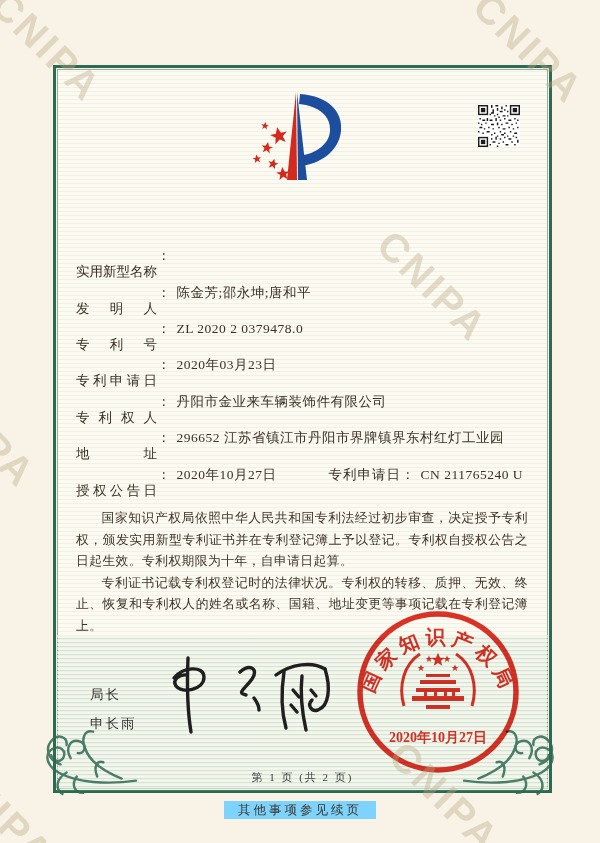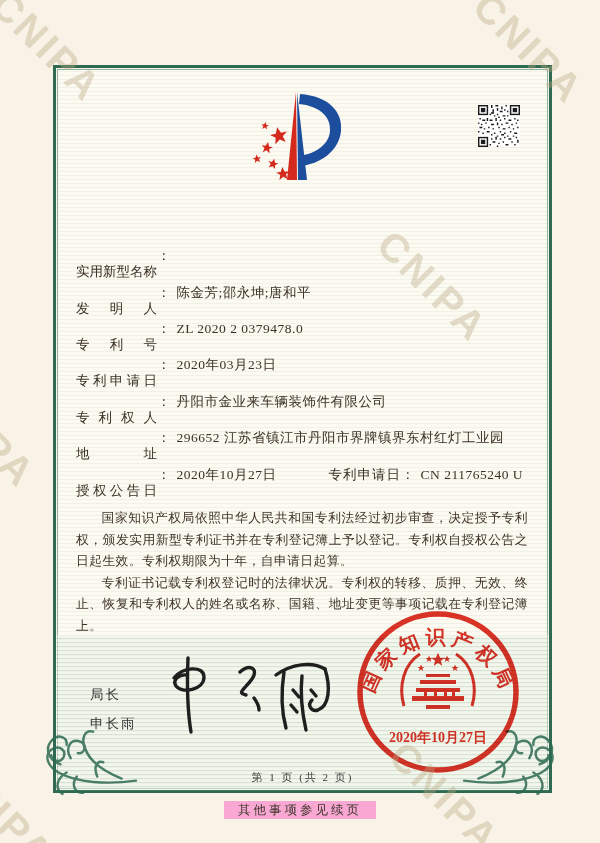--- a/index.html
+++ b/index.html
@@ -78,21 +78,21 @@
   .sig-script { position:absolute; left:158px; top:648px; width:190px; height:100px; z-index:3; }
 
   
   .seal { position:absolute; left:352px; top:606px; width:172px; height:172px; z-index:4; opacity:.93; mix-blend-mode:multiply; }
 
   
   .page-no { position:absolute; left:53px; top:770px; width:499px; text-align:center; font-size:11px; color:#3c3c3c; letter-spacing:2px; z-index:3; }
   .cont-note {
     position:absolute; left:0; top:800px; width:600px; text-align:center; z-index:3;
   }
-  .cont-note span { background:#f9a8d4; padding:2px 14px; font-size:12.5px; color:#3c3328; letter-spacing:3px; }
+  .cont-note span { background:#7dd3fc; padding:2px 14px; font-size:12.5px; color:#3c3328; letter-spacing:3px; }
 </style>
 </head>
 <body>
 
 <div class="page">
 
   <div class="wm wm1">CNIPA</div>
   <div class="wm wm2">CNIPA</div>
   <div class="wm wm3">CNIPA</div>
   <div class="wm wm4">CNIPA</div>

